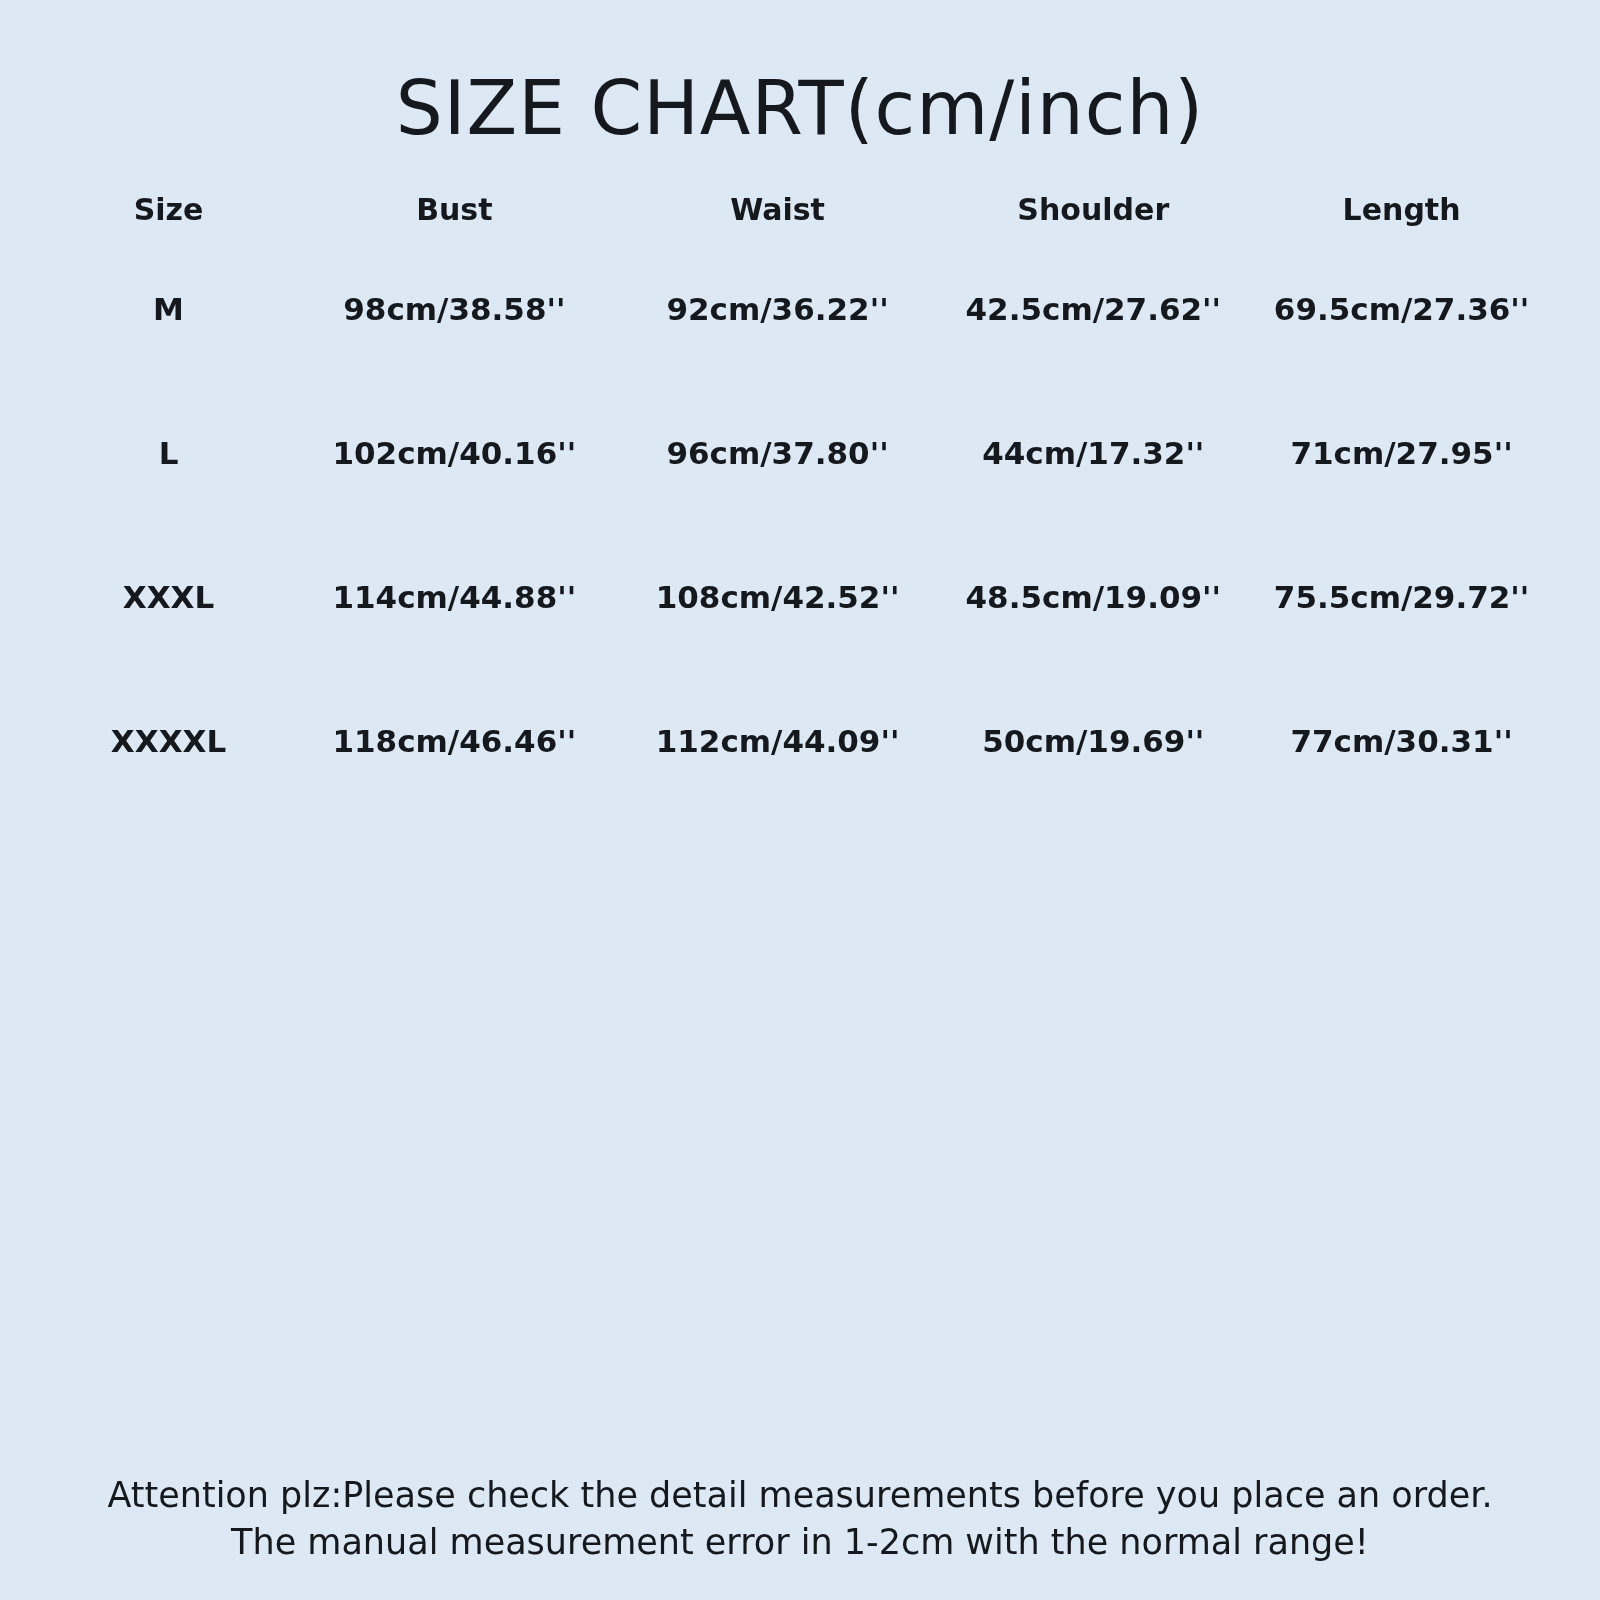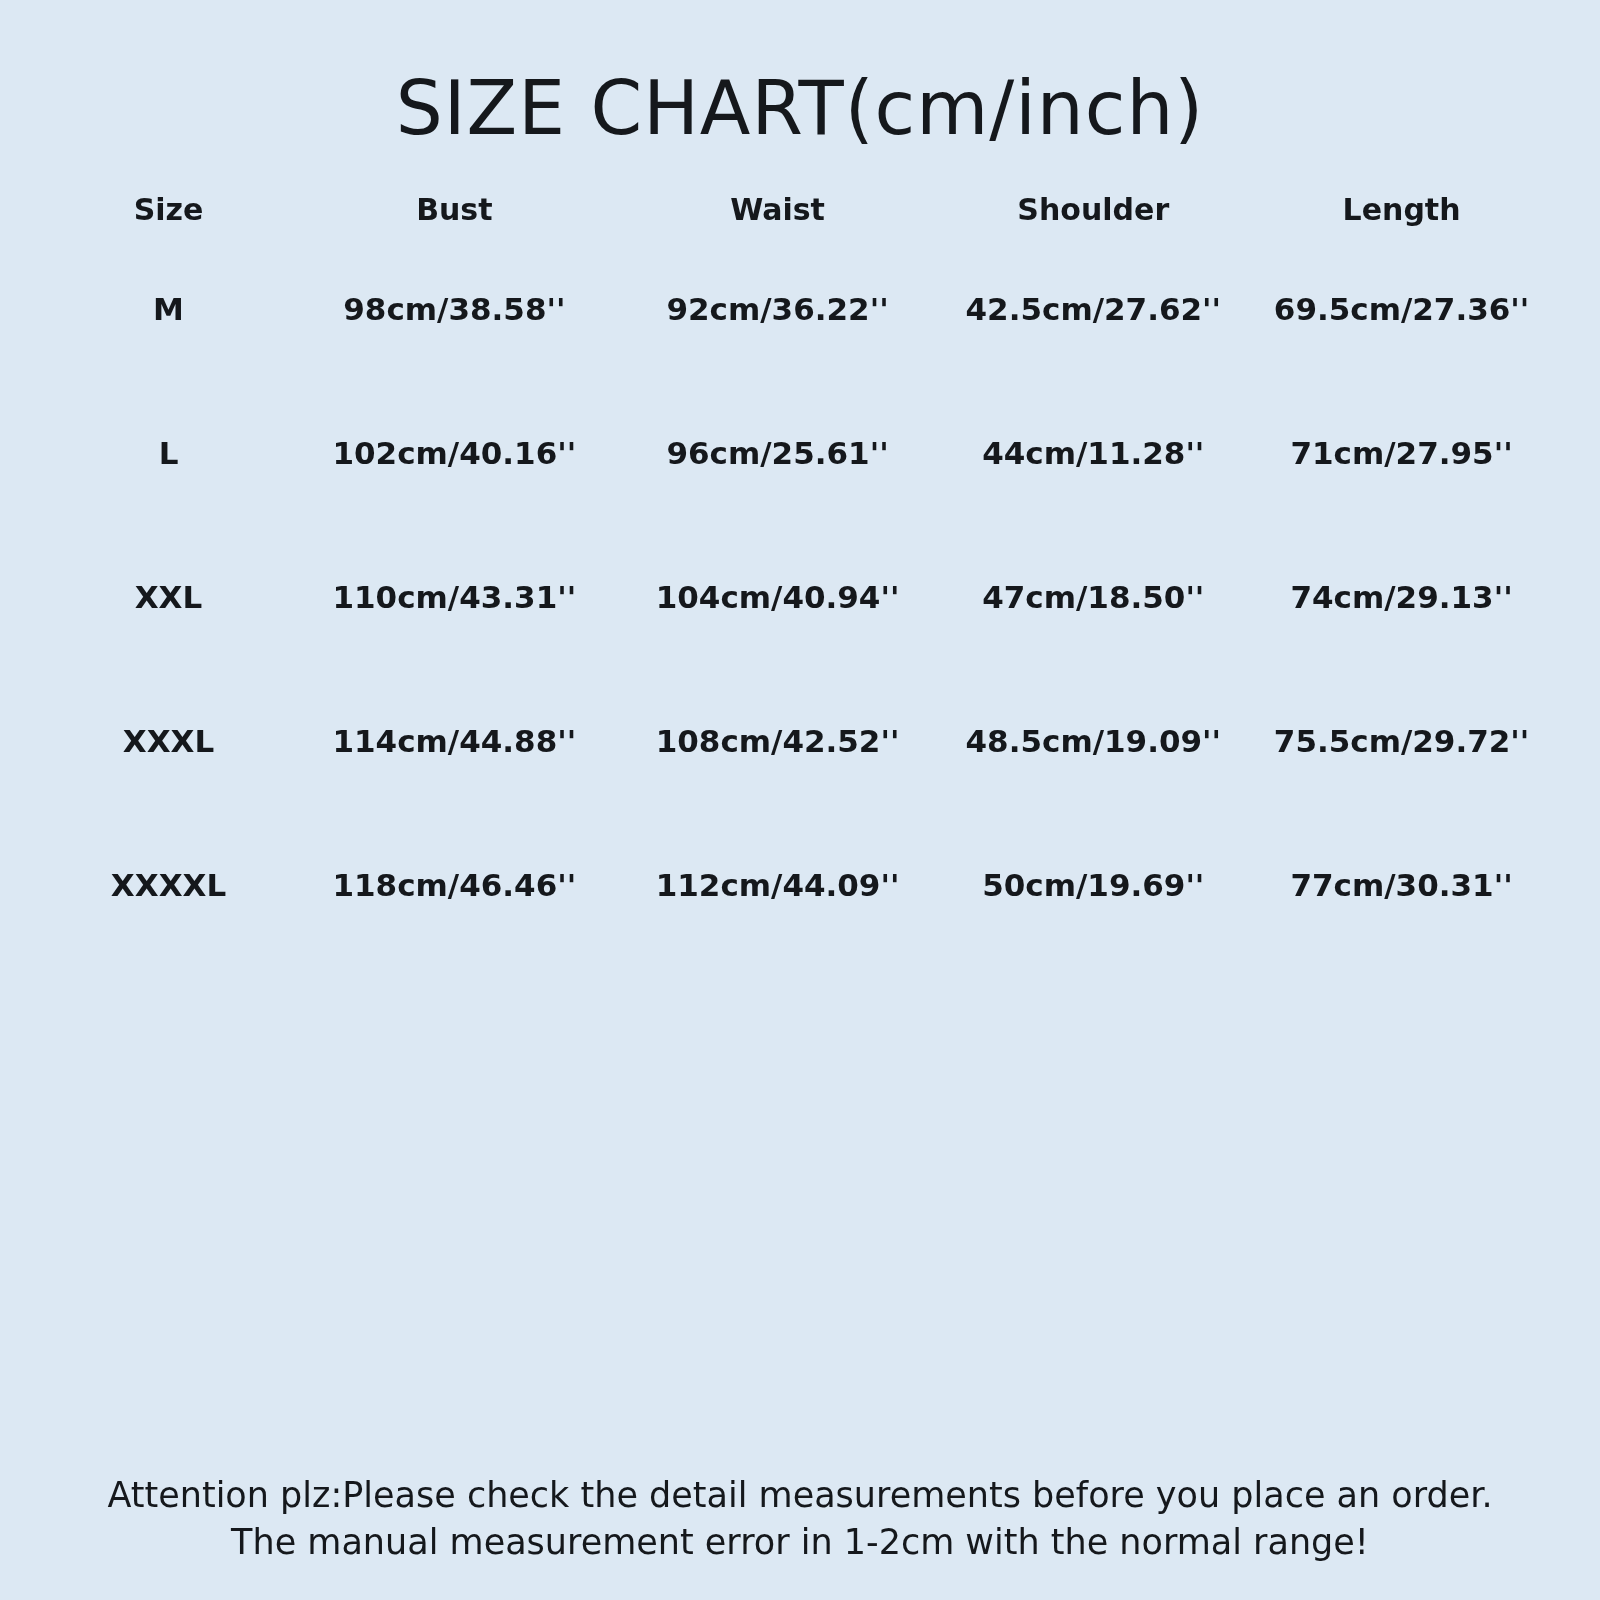--- a/index.html
+++ b/index.html
@@ -113,30 +113,23 @@
         <tr>
           <td class="col-size">M</td>
           <td class="col-bust">98cm/38.58''</td>
           <td class="col-waist">92cm/36.22''</td>
           <td class="col-shoulder">42.5cm/27.62''</td>
           <td class="col-length">69.5cm/27.36''</td>
         </tr>
         <tr>
           <td class="col-size">L</td>
           <td class="col-bust">102cm/40.16''</td>
-          <td class="col-waist">96cm/25.61''</td>
-          <td class="col-shoulder">44cm/11.28''</td>
+          <td class="col-waist">96cm/37.80''</td>
+          <td class="col-shoulder">44cm/17.32''</td>
           <td class="col-length">71cm/27.95''</td>
-        </tr>
-        <tr>
-          <td class="col-size">XXL</td>
-          <td class="col-bust">110cm/43.31''</td>
-          <td class="col-waist">104cm/40.94''</td>
-          <td class="col-shoulder">47cm/18.50''</td>
-          <td class="col-length">74cm/29.13''</td>
         </tr>
         <tr>
           <td class="col-size">XXXL</td>
           <td class="col-bust">114cm/44.88''</td>
           <td class="col-waist">108cm/42.52''</td>
           <td class="col-shoulder">48.5cm/19.09''</td>
           <td class="col-length">75.5cm/29.72''</td>
         </tr>
         <tr>
           <td class="col-size">XXXXL</td>

